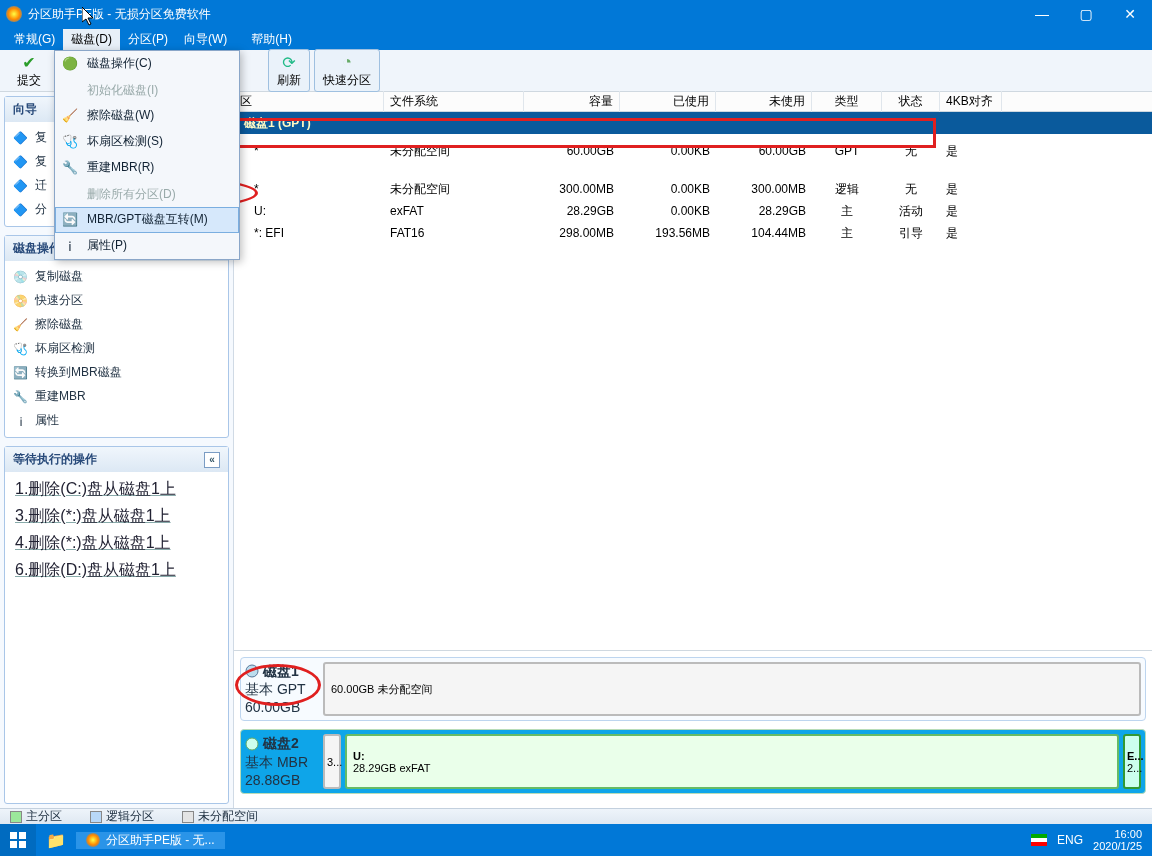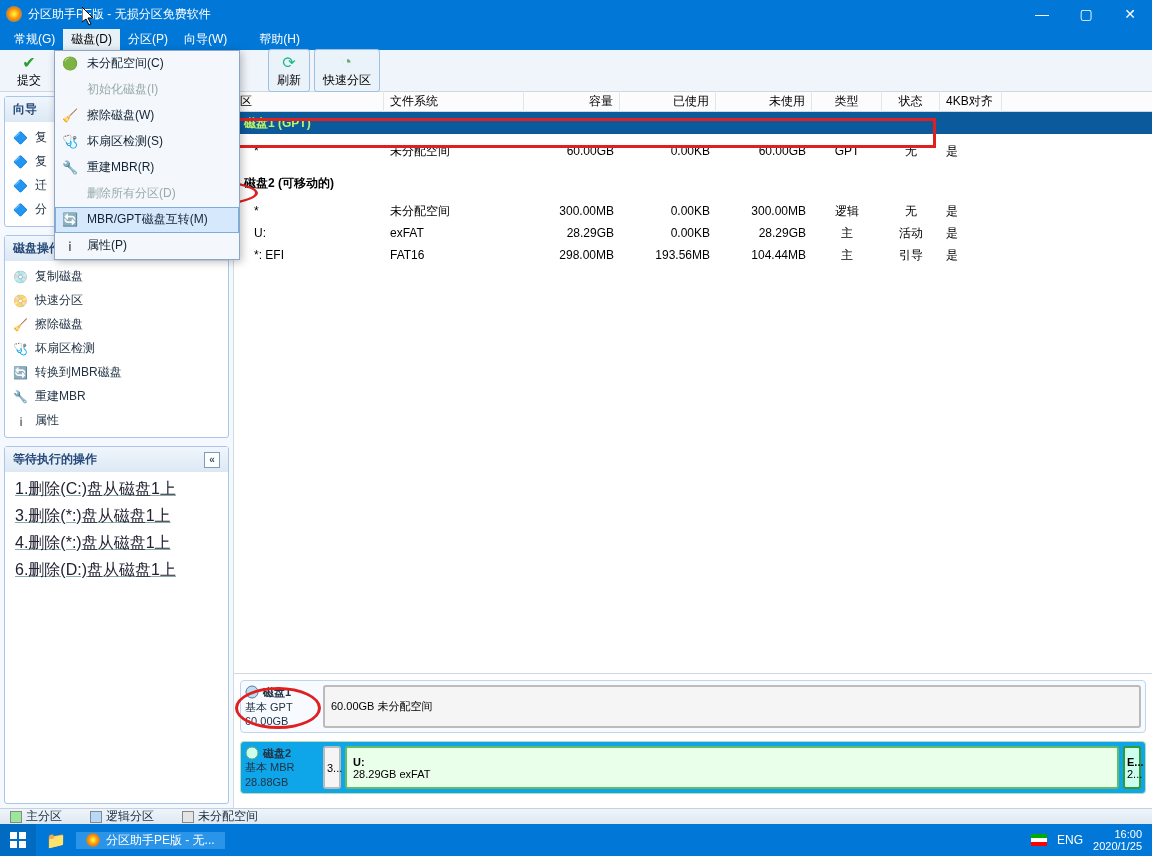--- a/index.html
+++ b/index.html
@@ -29,38 +29,38 @@
   .panel-item .picon { width: 16px; height: 16px; display:inline-flex; align-items:center; justify-content:center; }
   .panel-item span.txt { border-bottom: 1px solid rgba(0,0,0,0); }
   .pending-item { padding: 3px 10px; font-size: 16px; color: #223; text-decoration: underline; text-decoration-color: #8aa; }
 
   .rightpane { flex: 1; display: flex; flex-direction: column; background: #fff; position: relative; }
   .grid-hd { display: flex; border-bottom: 1px solid #cfd8e0; background: #fcfcfc; font-size: 12px; height: 20px; align-items: center; }
   .grid-hd > div { border-right: 1px solid #e0e6ec; padding: 2px 6px; }
   .grid-body { flex: 0 0 auto; }
   .grid-row { display: flex; font-size: 12px; height: 22px; align-items: center; }
   .grid-row > div { padding: 2px 6px; }
-  .grid-row.selected { background: #0a5a9c; color: #bef264; font-weight: bold; }
+  .grid-row.selected { background: #0a5a9c; color: #fef9c3; font-weight: bold; }
   .grid-row.group { font-weight: bold; }
   .c-drive { width: 150px; }
   .c-fs { width: 140px; }
   .c-cap { width: 96px; text-align: right; }
   .c-used { width: 96px; text-align: right; }
   .c-free { width: 96px; text-align: right; }
   .c-type { width: 70px; text-align: center; }
   .c-status { width: 58px; text-align: center; }
   .c-4k { width: 62px; text-align: left; }
 
   .red-oval { position: absolute; border: 3px solid #e02020; border-radius: 50%; pointer-events: none; }
   .red-rect { position: absolute; border: 3px solid #e02020; pointer-events: none; }
 
   .diskmaps { border-top: 1px solid #cfd8e0; padding: 6px; margin-top: auto; }
   .diskmap { display:flex; gap:6px; margin-bottom:8px; border:1px solid #bdd5ef; border-radius:4px; padding:4px; background:#f7fbff; position:relative; }
   .diskmap.g { background:#0ea5e9; border-color:#b8dcb8; }
-  .dm-label { width:72px; font-size:11px; line-height:1.3; color:#234; }
+  .dm-label { width:72px; font-size:14px; line-height:1.3; color:#234; }
   .dm-label b { display:flex; align-items:center; gap:4px; }
   .dm-bar { flex:1; display:flex; gap:4px; align-items:stretch; }
   .seg { border:2px solid #7aa; border-radius:3px; background:#fff; padding:4px 6px; font-size:11px; display:flex; flex-direction:column; justify-content:center; }
   .seg.gray { border-color:#bbb; background:#f5f5f5; }
   .seg.green { border-color:#6b6; background:#eaffea; }
   .seg.dgreen { border-color:#393; background:#cfe; }
   .seg.small { width:18px; padding:2px; }
 
   .statusbar { height: 16px; background: linear-gradient(#eef4fa,#dfe8f2); border-top:1px solid #c3d0de; display:flex; align-items:center; padding:0 10px; gap:28px; font-size:12px; color:#234; }
   .statusbar .sw { width:12px; height:12px; border:1px solid #888; display:inline-block; margin-right:4px; vertical-align:middle; }
@@ -68,21 +68,21 @@
   .taskbar { height: 32px; background: #0178d7; display:flex; align-items:center; color:#fff; font-size:12px; }
   .taskbar .tbtn { height:32px; display:flex; align-items:center; justify-content:center; padding:0 10px; }
   .taskbar .start { background:#006bc0; }
   .taskbar .active-task { background:#2a94e8; padding:0 10px; display:flex; align-items:center; gap:6px; }
   .taskbar .tray { margin-left:auto; display:flex; align-items:center; gap:10px; padding:0 10px; }
   .taskbar .clock { text-align:right; line-height:1.1; font-size:11px; }
 
   
   .dropdown { position:absolute; top:0; left:0; width:186px; background:#f4f7fb; border:1px solid #8aa6c8; box-shadow:2px 2px 8px rgba(0,0,0,.25); z-index:50; }
   .dropdown .dd-item { display:flex; align-items:center; gap:8px; padding:4px 8px 4px 6px; font-size:12px; color:#123; }
-  .dropdown .dd-item.disabled { color:#9aa; }
+  .dropdown .dd-item.disabled { color:#9aa;align-items:flex-end; }
   .dropdown .dd-item.hover { background:#d6e8fb; border:1px solid #7aaee0; padding:3px 7px 3px 5px; }
   .dropdown .dd-icon { width:18px; height:18px; display:inline-flex; align-items:center; justify-content:center; font-size:13px; }
 
   .cursor { position:absolute; top:7px; left:82px; z-index:200; pointer-events:none; }
 
   svg.disk-ic { width:14px; height:14px; }
 </style>
 </head>
 <body>
 
@@ -96,34 +96,34 @@
   <div class="winbtn">—</div>
   <div class="winbtn">▢</div>
   <div class="winbtn">✕</div>
 </div>
 
 <div class="menubar">
   <div class="menu-item">常规(G)</div>
   <div class="menu-item active">磁盘(D)</div>
   <div class="menu-item">分区(P)</div>
   <div class="menu-item">向导(W)</div>
-  <div class="menu-item" style="margin-left:16px">帮助(H)</div>
+  <div class="menu-item" style="margin-left:8px">帮助(H)</div>
 </div>
 
 <div class="toolbar">
   <div class="toolbtn">
     <span class="ticon" style="color:#2a9d2a">✔</span>
     <span>提交</span>
   </div>
 
   <div style="position:relative; width:186px; height:42px;">
     <div class="dropdown" id="dropdown">
         <div class="dd-item">
           <span class="dd-icon">🟢</span>
-          <span>未分配空间(C)</span>
+          <span>磁盘操作(C)</span>
         </div>
         <div class="dd-item disabled">
           <span class="dd-icon"></span>
           <span>初始化磁盘(I)</span>
         </div>
         <div class="dd-item">
           <span class="dd-icon">🧹</span>
           <span>擦除磁盘(W)</span>
         </div>
         <div class="dd-item">
@@ -255,23 +255,20 @@
           <div class="c-drive" style="padding-left:20px">*</div>
           <div class="c-fs">未分配空间</div>
           <div class="c-cap">60.00GB</div>
           <div class="c-used">0.00KB</div>
           <div class="c-free">60.00GB</div>
           <div class="c-type">GPT</div>
           <div class="c-status">无</div>
           <div class="c-4k">是</div>
         </div>
         <div style="height: 10px;"></div>
-        <div class="grid-row group">
-          <div style="padding-left:10px">磁盘2  (可移动的)</div>
-        </div>
         <div style="height: 6px;"></div>
         <div class="grid-row">
           <div class="c-drive" style="padding-left:20px">*</div>
           <div class="c-fs">未分配空间</div>
           <div class="c-cap">300.00MB</div>
           <div class="c-used">0.00KB</div>
           <div class="c-free">300.00MB</div>
           <div class="c-type">逻辑</div>
           <div class="c-status">无</div>
           <div class="c-4k">是</div>

